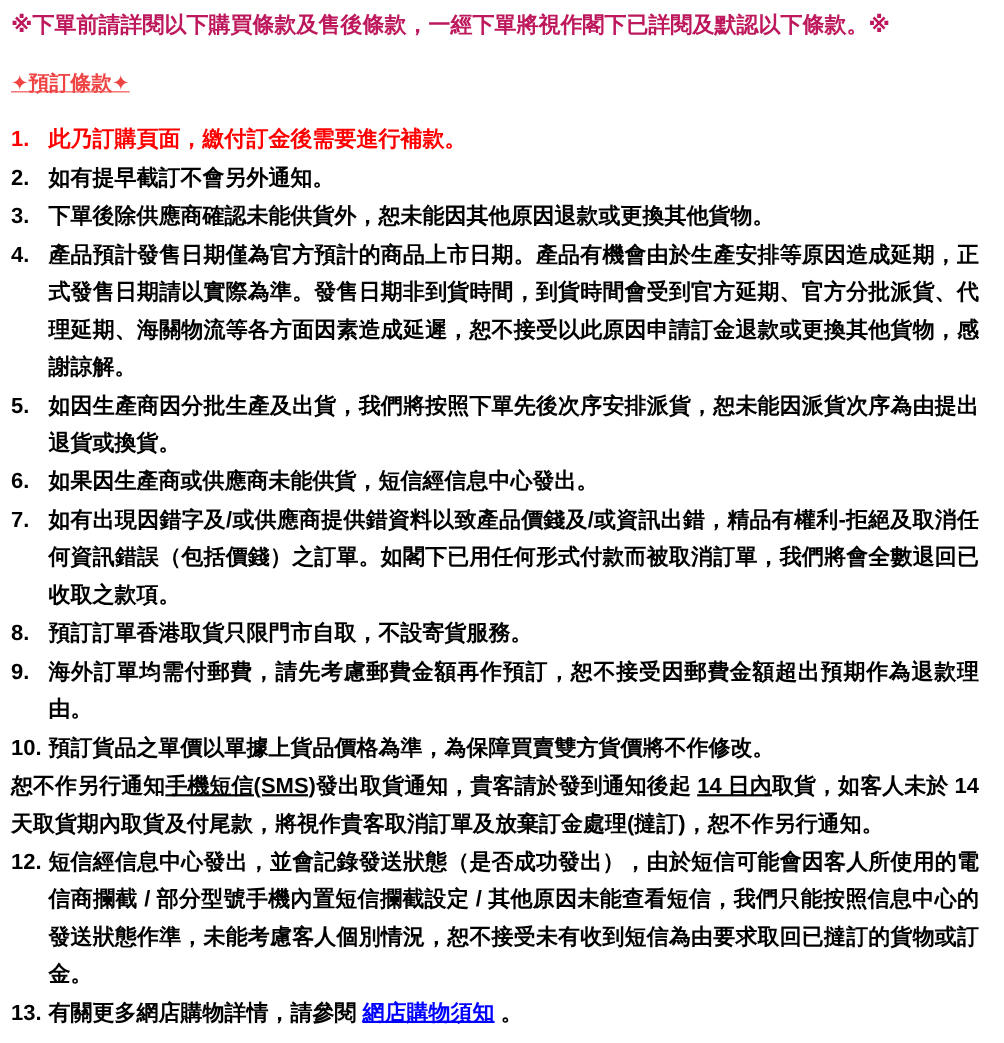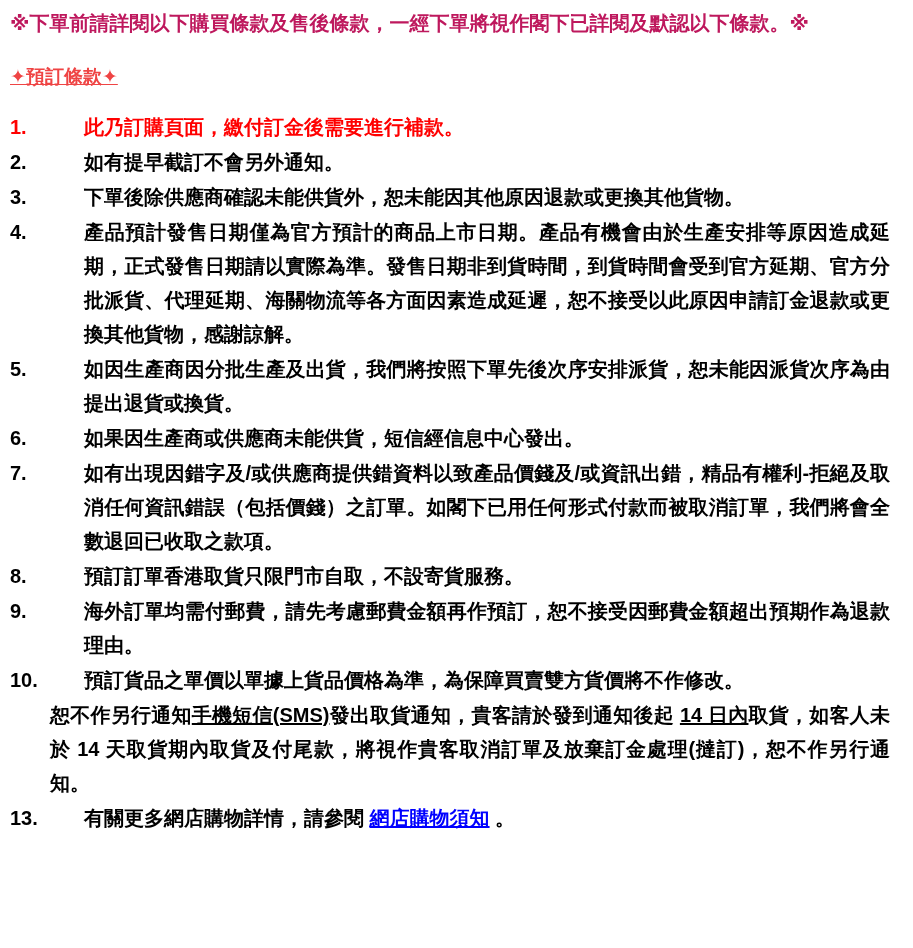--- a/index.html
+++ b/index.html
@@ -42,21 +42,20 @@
     margin: 0 0 1px 0;
   }
   .term-num {
     flex: 0 0 34px;
     white-space: nowrap;
   }
   .term-body {
     flex: 1 1 auto;
     text-align: justify;
     text-justify: inter-ideograph;
-    margin-left: 40px;
   }
   .term-row.red,
   .term-row.red .term-num,
   .term-row.red .term-body {
     color: #ff0000;
   }
   .seg-red-underline {
     color: #000000;
     text-decoration: underline;
   }
@@ -112,17 +111,21 @@
         <span class="term-body"><span class="seg-plain">海外訂單均需付郵費，請先考慮郵費金額再作預訂，恕不接受因郵費金額超出預期作為退款理由。</span></span>
       </div>
       <div class="term-row">
         <span class="term-num">10.</span>
         <span class="term-body"><span class="seg-plain">預訂貨品之單價以單據上貨品價格為準，為保障買賣雙方貨價將不作修改。</span></span>
       </div>
       <div class="term-row">
         <span class="term-body"><span class="seg-plain">恕不作另行通知</span><span class="seg-red-underline">手機短信(SMS)</span><span class="seg-plain">發出取貨通知，貴客請於發到通知後起 </span><span class="seg-red-underline">14 日內</span><span class="seg-plain">取貨，如客人未於 14 天取貨期內取貨及付尾款，將視作貴客取消訂單及放棄訂金處理(撻訂)，恕不作另行通知。</span></span>
       </div>
       <div class="term-row">
+        <span class="term-num">12.</span>
+        <span class="term-body"><span class="seg-plain">短信經信息中心發出，並會記錄發送狀態（是否成功發出），由於短信可能會因客人所使用的電信商攔截 / 部分型號手機內置短信攔截設定 / 其他原因未能查看短信，我們只能按照信息中心的發送狀態作準，未能考慮客人個別情況，恕不接受未有收到短信為由要求取回已撻訂的貨物或訂金。</span></span>
+      </div>
+      <div class="term-row">
         <span class="term-num">13.</span>
         <span class="term-body"><span class="seg-plain">有關更多網店購物詳情，請參閱 </span><a class="seg-link" href="#">網店購物須知</a><span class="seg-plain"> 。</span></span>
       </div>
     </div>
 </div>
 
 </body></html>

